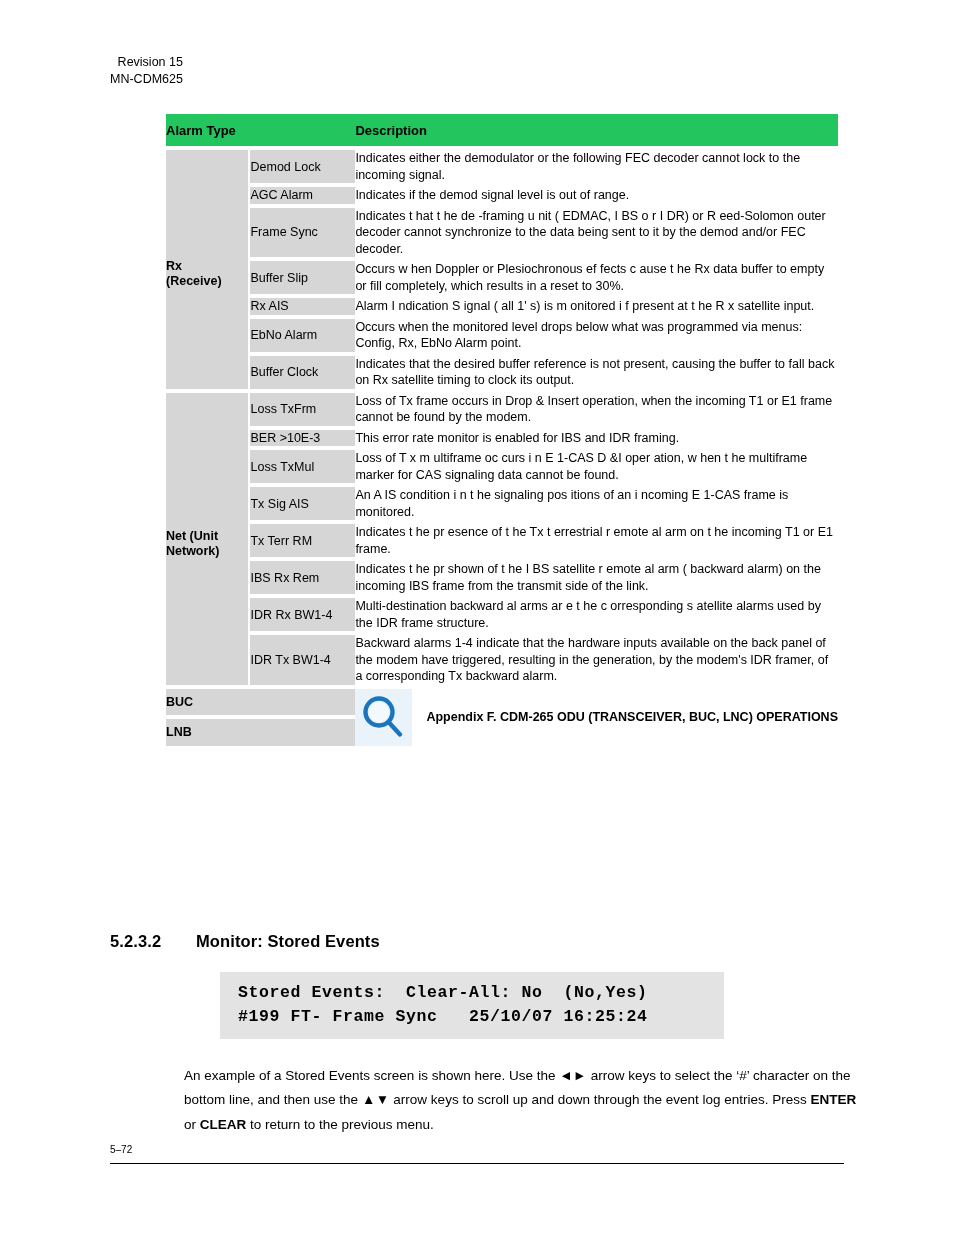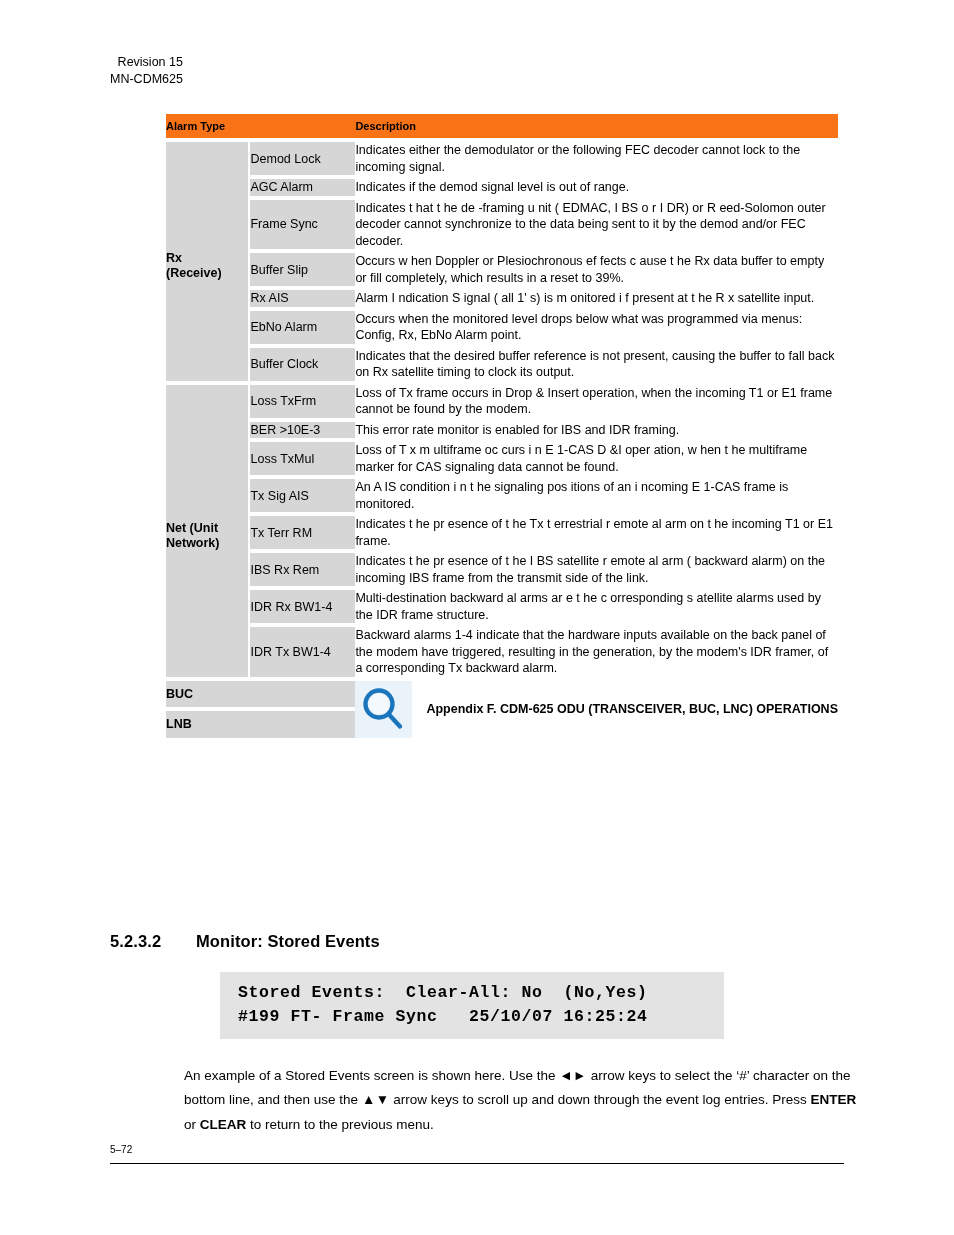--- a/index.html
+++ b/index.html
@@ -37,26 +37,26 @@
     left: 166px;
     width: 672px;
     border-collapse: separate;
     border-spacing: 0;
   }
   .alarm-table td, .alarm-table th {
     vertical-align: middle;
     padding: 0;
   }
   .th-cell {
-    background: #f97316;
-    font-weight: bold;
-    font-size: 11px;
+    background: #22c55e;
+    font-weight: bold;
+    font-size: 13px;
     padding: 7px 10px 8px 11px;
     text-align: left;
-    height: 24px;
+    height: 32px;
   }
   .th-desc { padding-left: 11px; }
 
   
   .group-cell {
     background: #d6d6d6;
     width: 98px;
     font-weight: bold;
     font-size: 12.5px;
     line-height: 15px;
@@ -218,21 +218,21 @@
       </tr>
       <tr>
         <td class="sub-cell">Frame Sync</td>
         <td class="desc-cell">Indicates t hat t he de -framing u nit ( EDMAC, I BS o r I DR) or  R eed-Solomon outer decoder cannot synchronize to the data being sent to it by the demod and/or FEC decoder.</td>
       </tr>
       <tr class="spacer-row">
         <td colspan="2"></td>
       </tr>
       <tr>
         <td class="sub-cell">Buffer Slip</td>
-        <td class="desc-cell">Occurs w hen  Doppler or   Plesiochronous ef fects c ause t he  Rx  data buffer to empty or fill completely, which results in a reset to 39%.</td>
+        <td class="desc-cell">Occurs w hen  Doppler or   Plesiochronous ef fects c ause t he  Rx  data buffer to empty or fill completely, which results in a reset to 30%.</td>
       </tr>
       <tr class="spacer-row">
         <td colspan="2"></td>
       </tr>
       <tr>
         <td class="sub-cell">Rx AIS</td>
         <td class="desc-cell">Alarm I ndication S ignal ( all 1' s)  is m onitored i f  present at  t he R x satellite input.</td>
       </tr>
       <tr class="spacer-row">
         <td colspan="2"></td>
@@ -286,21 +286,21 @@
       </tr>
       <tr>
         <td class="sub-cell">Tx Terr RM</td>
         <td class="desc-cell">Indicates t he pr esence of  t he  Tx t errestrial r emote al arm on  t he incoming T1 or E1 frame.</td>
       </tr>
       <tr class="spacer-row">
         <td colspan="2"></td>
       </tr>
       <tr>
         <td class="sub-cell">IBS Rx Rem</td>
-        <td class="desc-cell">Indicates t he pr esence of  t he I BS  satellite r emote al arm ( backward alarm) on the incoming IBS frame from the transmit side of the link.</td>
+        <td class="desc-cell">Indicates t he pr shown of  t he I BS  satellite r emote al arm ( backward alarm) on the incoming IBS frame from the transmit side of the link.</td>
       </tr>
       <tr class="spacer-row">
         <td colspan="2"></td>
       </tr>
       <tr>
         <td class="sub-cell">IDR Rx BW1-4</td>
         <td class="desc-cell">Multi-destination  backward al arms ar e t he c orresponding s atellite alarms used by the IDR frame structure.</td>
       </tr>
       <tr class="spacer-row">
         <td colspan="2"></td>
@@ -315,21 +315,21 @@
       <tr>
         <td class="buc-cell" colspan="3">BUC</td>
         <td class="icon-cell" rowspan="3">
           <div class="icon-note-wrap">
             <svg class="mag-icon" viewBox="0 0 57 57">
               <rect x="0" y="0" width="57" height="57" fill="#eaf3fa"></rect>
               <circle cx="24" cy="23" r="13.5" fill="none" stroke="#1a75bc" stroke-width="4.4"></circle>
               <circle cx="24" cy="23" r="10" fill="#f4f9fd"></circle>
               <line x1="33.5" y1="33" x2="45" y2="45.5" stroke="#1a75bc" stroke-width="4.4" stroke-linecap="round"></line>
             </svg>
-            <span class="icon-note">Appendix F. CDM-625 ODU (TRANSCEIVER, BUC, LNC) OPERATIONS</span>
+            <span class="icon-note">Appendix F. CDM-265 ODU (TRANSCEIVER, BUC, LNC) OPERATIONS</span>
           </div>
         </td>
       </tr>
       <tr class="spacer-row">
         <td colspan="3"></td>
       </tr>
       <tr>
         <td class="buc-cell" colspan="3">LNB</td>
       </tr>
     </tbody>

